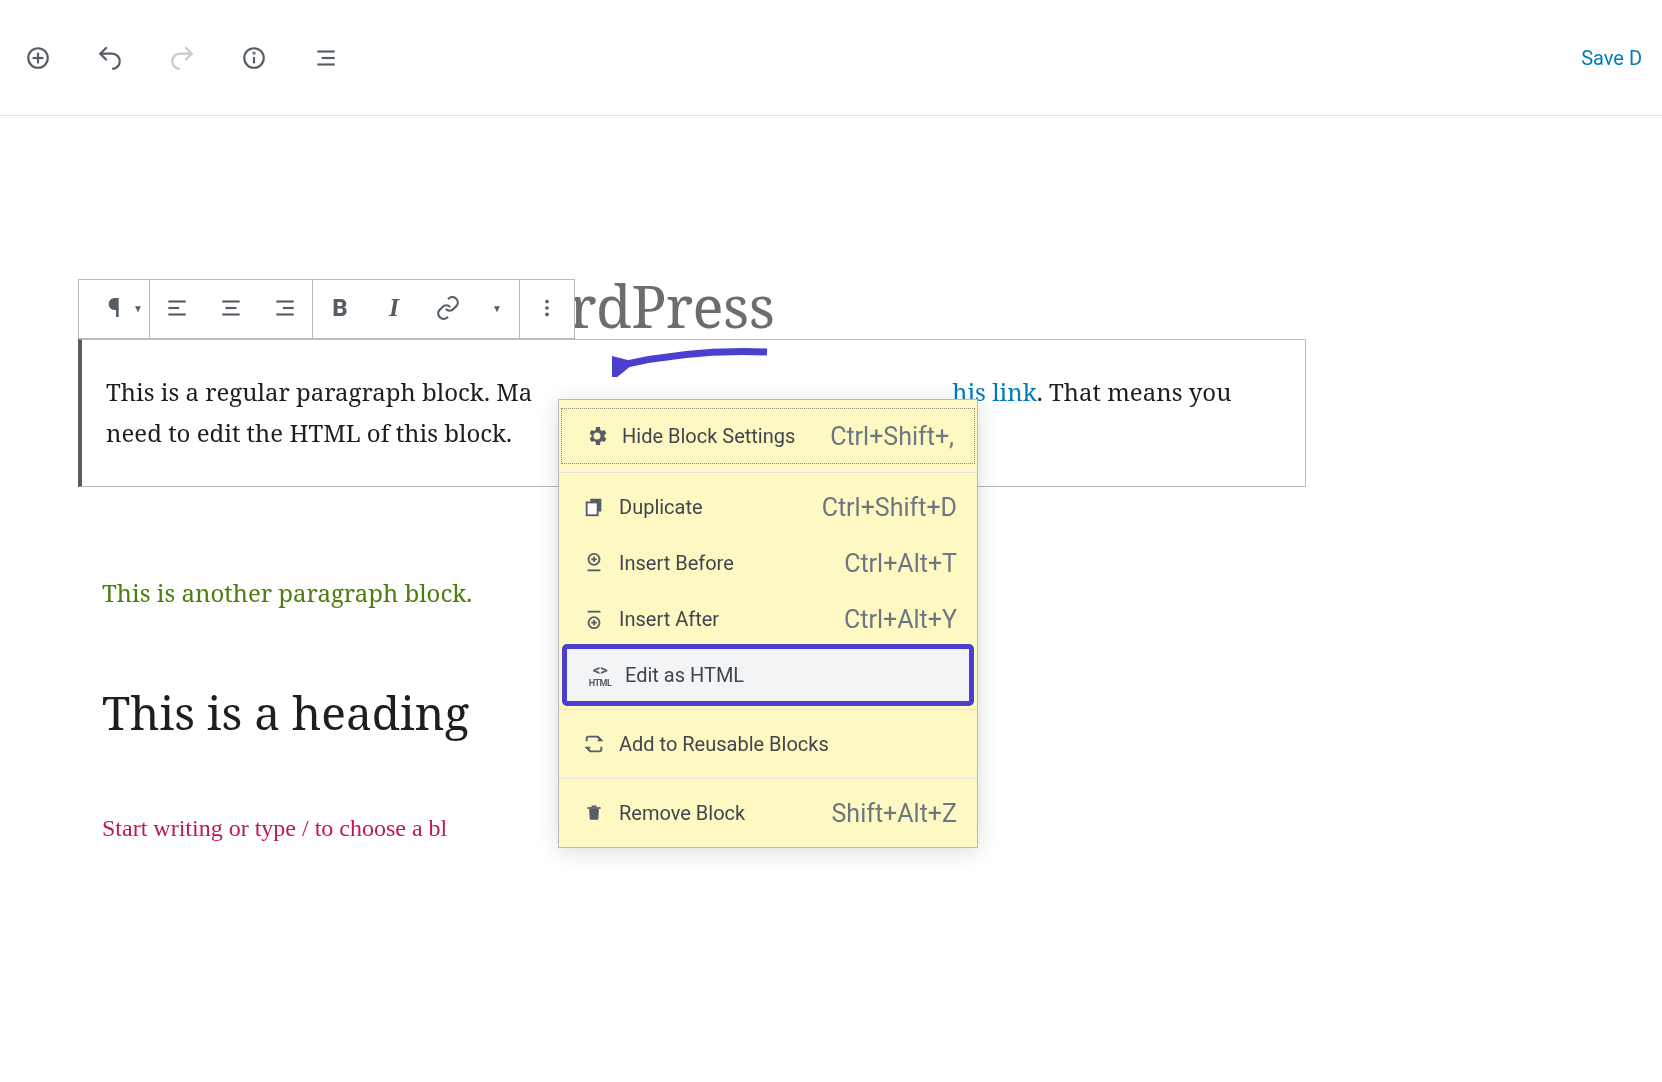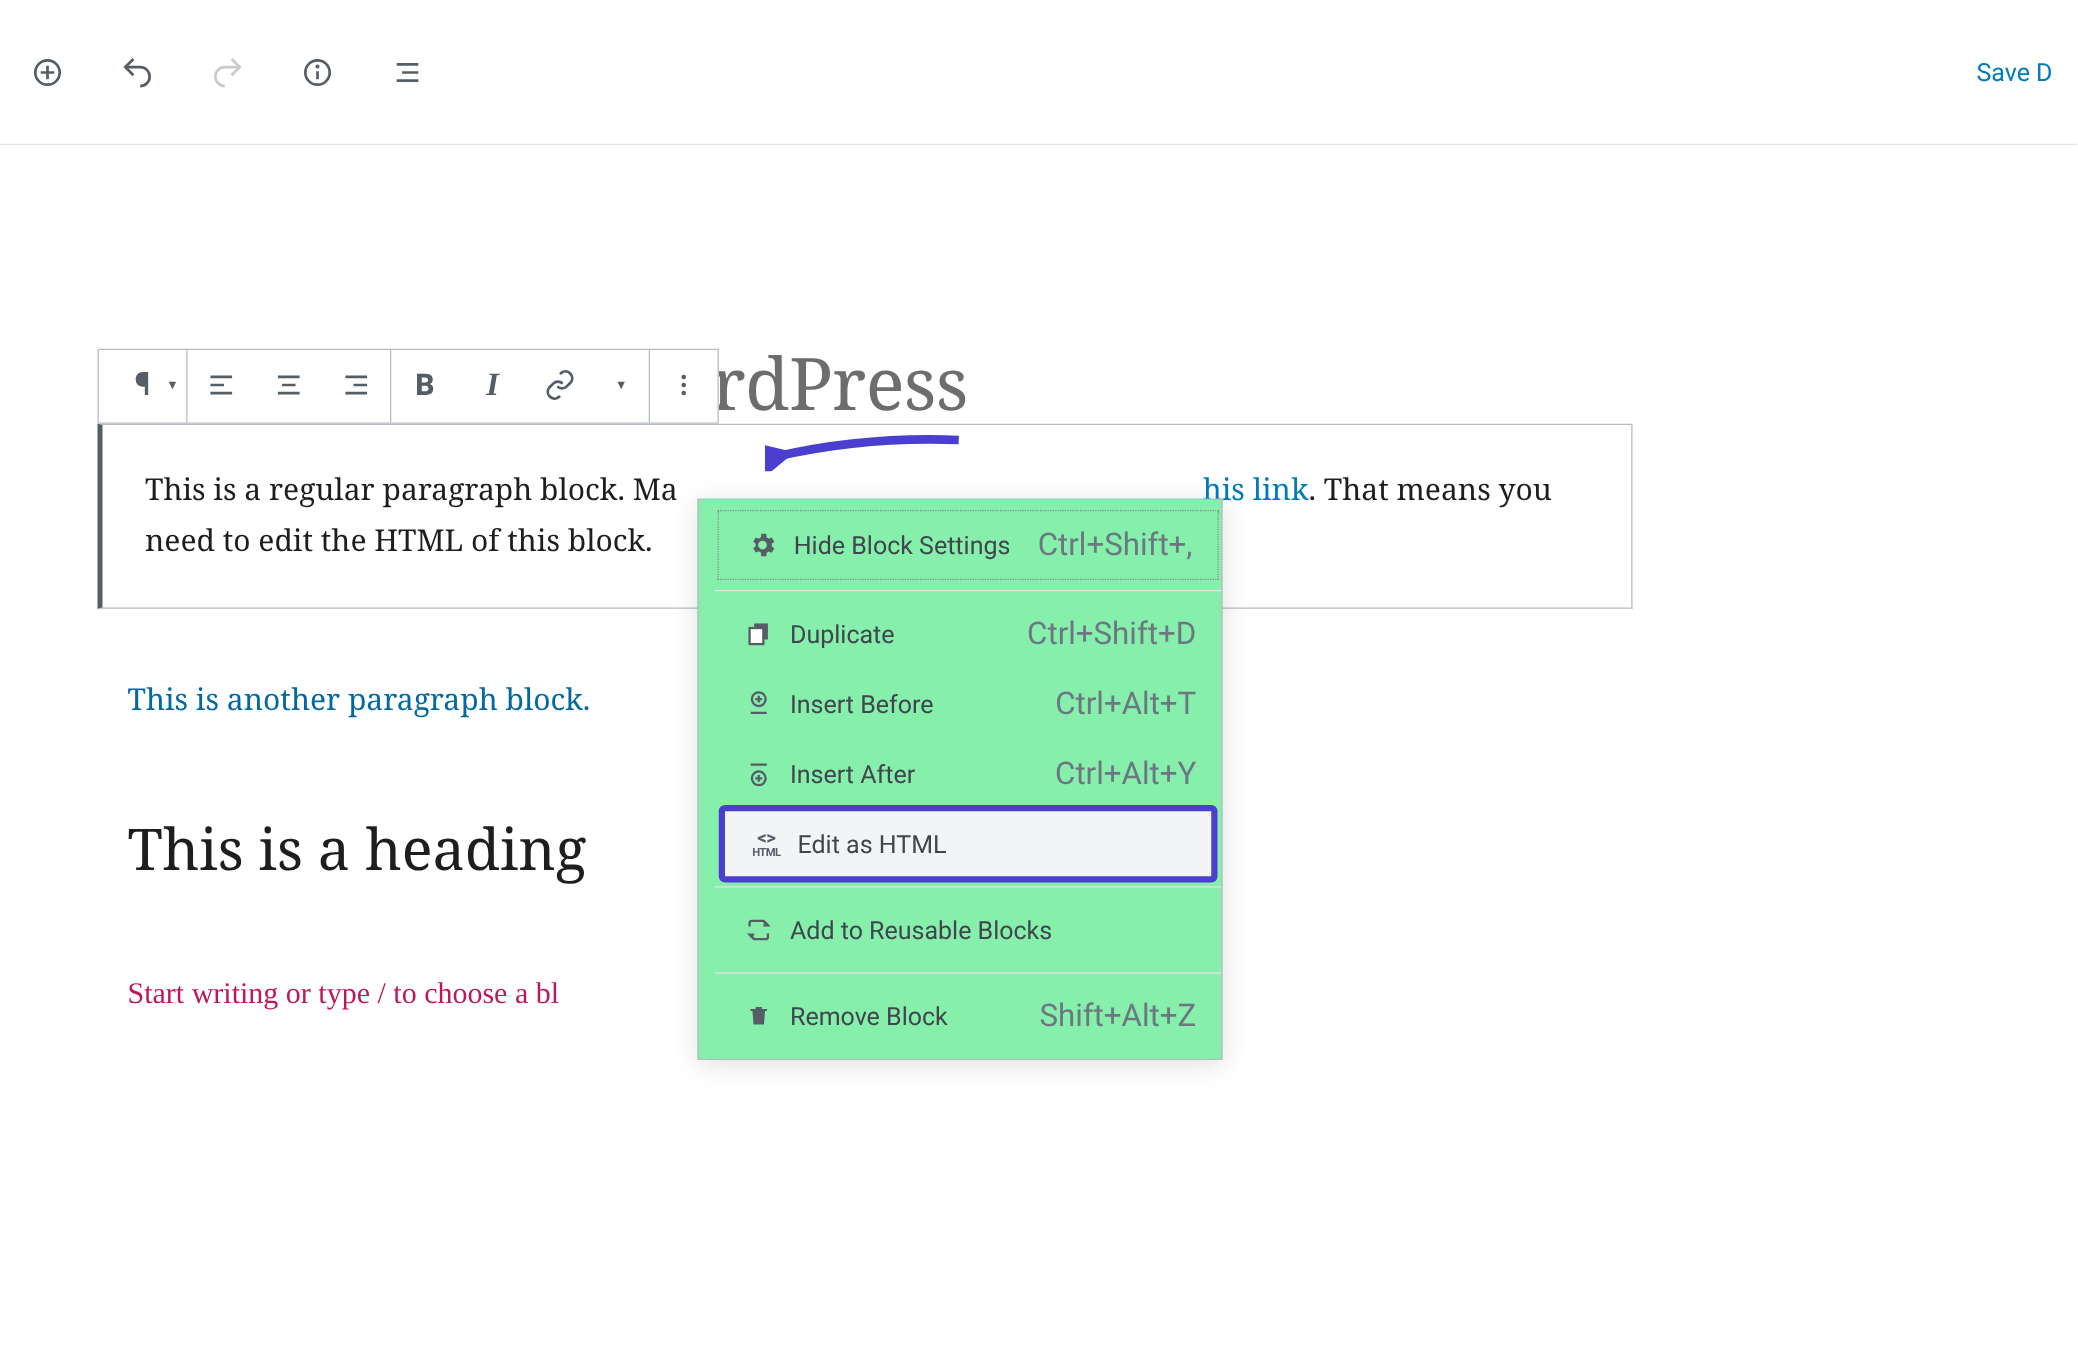--- a/index.html
+++ b/index.html
@@ -58,33 +58,33 @@
   }
   .bt-btn .caret {
     position: absolute;
     right: 6px;
     font-size: 10px;
     color: #555d66;
   }
   .selected-block {
     border: 1px solid #b5bcc2;
     border-left: 4px solid #555d66;
-    padding: 32px 34px;
+    padding: 32px 24px;
     font-family: "Noto Serif", Georgia, serif;
     font-size: 24px;
     line-height: 1.7;
     color: #1e1e1e;
   }
   .selected-block a { color: #007cba; text-decoration: none; }
   .para2 {
     margin-left: 102px;
-    margin-top: 56px;
+    margin-top: 89px;
     font-family: "Noto Serif", Georgia, serif;
     font-size: 24px;
-    color: #0369a1;
+    color: #4d7c0f;
   }
   .heading-block {
     margin-left: 102px;
     margin-top: 72px;
     font-family: "Noto Serif", Georgia, serif;
     font-size: 46px;
     font-weight: 400;
     color: #1e1e1e;
   }
   .placeholder-block {
@@ -100,25 +100,24 @@
     top: 8px;
     left: 534px;
     z-index: 20;
   }
   
   .dropdown {
     position: absolute;
     top: 60px;
     left: 480px;
     width: 420px;
-    background: #86efac;
+    background: #fef9c3;
     border: 1px solid #b5bcc2;
     box-shadow: 0 3px 20px rgba(25,30,35,.15);
     z-index: 10;
-    padding-left: 13px;
   }
   .dd-group { border-bottom: 1px solid #e2e4e7; padding: 6px 0; }
   .dd-group:last-child { border-bottom: none; }
   .dd-item {
     height: 56px;
     display: flex;
     align-items: center;
     padding: 0 20px 0 18px;
     cursor: pointer;
     color: #40464d;

